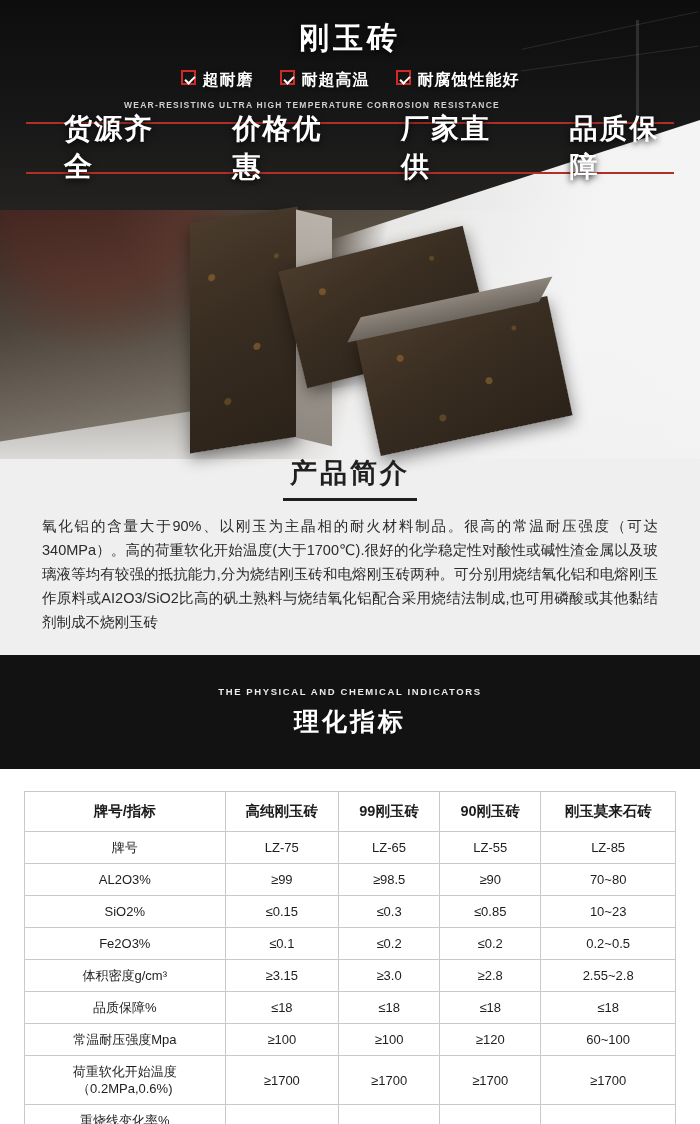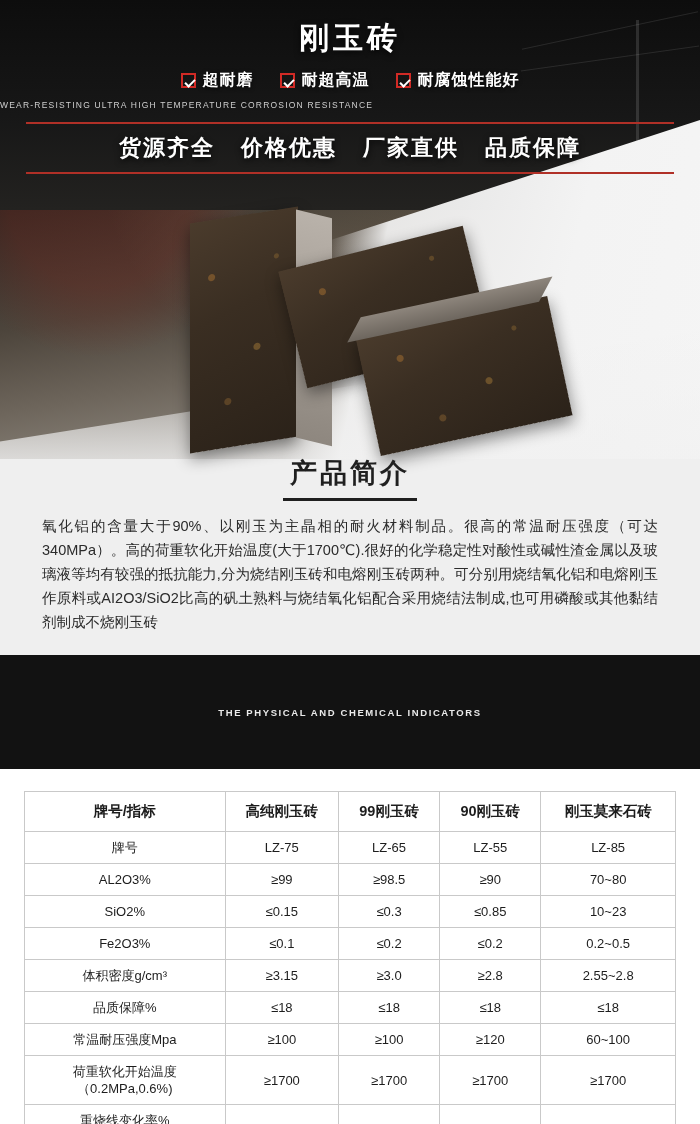--- a/index.html
+++ b/index.html
@@ -59,45 +59,46 @@
     text-align:center; color:#ffffff;
     font-size:30px; font-weight:bold; letter-spacing:4px;
     font-family:"DejaVu Sans","Liberation Sans",sans-serif;
     text-shadow:0 2px 6px rgba(0,0,0,0.8);
   }
   .feature-row {
     position:absolute; z-index:6; top:70px; left:0; width:700px;
     display:flex; justify-content:center; align-items:center; gap:26px;
   }
   .feature {
-    display:flex; align-items:center; gap:7px;
+    display:flex; align-items:flex-start; gap:7px;
     color:#ffffff; font-size:16px; font-weight:bold; letter-spacing:1px;
     text-shadow:0 1px 4px rgba(0,0,0,0.85);
   }
   .tick {
     width:15px; height:15px; border:2px solid #d12a25; position:relative; flex:0 0 auto;
   }
   .tick:after {
     content:""; position:absolute; left:2px; top:4px; width:8px; height:4px;
     border-left:2px solid #ffffff; border-bottom:2px solid #ffffff;
     transform:rotate(-45deg);
   }
   .subtitle-en {
     position:absolute; z-index:6; top:100px; left:0; width:624px;
-    text-align:left; color:#cfcfcf; font-size:8.5px; letter-spacing:1.2px;
-    font-weight:normal;
+    text-align:center; color:#cfcfcf; font-size:8.5px; letter-spacing:1.2px;
+    font-weight:bold;
   }
   .slogan-band {
     position:absolute; z-index:6; top:122px; left:26px; width:648px; height:52px;
     border-top:2px solid #b03027; border-bottom:2px solid #b03027;
     display:flex; align-items:center; justify-content:center; gap:26px;
   }
   .slogan-band span {
-    color:#ffffff; font-size:22px; font-weight:bold; letter-spacing:2px;
+    color:#ffffff; font-size:28px; font-weight:bold; letter-spacing:2px;
     text-shadow:0 2px 6px rgba(0,0,0,0.85);
+    margin-left:38px;
   }
   
   .bricks { position:absolute; z-index:5; left:170px; top:195px; width:420px; height:280px; }
   .brick {
     position:absolute;
     background:
       radial-gradient(circle at 20% 25%, rgba(180,120,50,0.45) 0 3px, rgba(0,0,0,0) 4px),
       radial-gradient(circle at 62% 58%, rgba(190,140,60,0.40) 0 3px, rgba(0,0,0,0) 4px),
       radial-gradient(circle at 80% 20%, rgba(150,110,50,0.40) 0 2px, rgba(0,0,0,0) 3px),
       radial-gradient(circle at 35% 80%, rgba(170,120,55,0.35) 0 3px, rgba(0,0,0,0) 4px),
@@ -204,20 +205,21 @@
     <span>品质保障</span>
   </div>
 
   <div class="intro-title">产品简介</div>
   <div class="intro-underline"></div>
   <div class="intro-body">氧化铝的含量大于90%、以刚玉为主晶相的耐火材料制品。很高的常温耐压强度（可达340MPa）。高的荷重软化开始温度(大于1700℃).很好的化学稳定性对酸性或碱性渣金属以及玻璃液等均有较强的抵抗能力,分为烧结刚玉砖和电熔刚玉砖两种。可分别用烧结氧化铝和电熔刚玉作原料或AI2O3/SiO2比高的矾土熟料与烧结氧化铝配合采用烧结法制成,也可用磷酸或其他黏结剂制成不烧刚玉砖</div>
 </div>
 
 <div class="section-head">
   <div class="section-en">THE PHYSICAL AND CHEMICAL INDICATORS</div>
+  <div class="section-cn">理化指标</div>
 </div>
 
 <div class="table-wrap">
   <table>
     <thead>
       <tr>
         <th>牌号/指标</th>
         <th>高纯刚玉砖</th>
         <th>99刚玉砖</th>
         <th>90刚玉砖</th>

